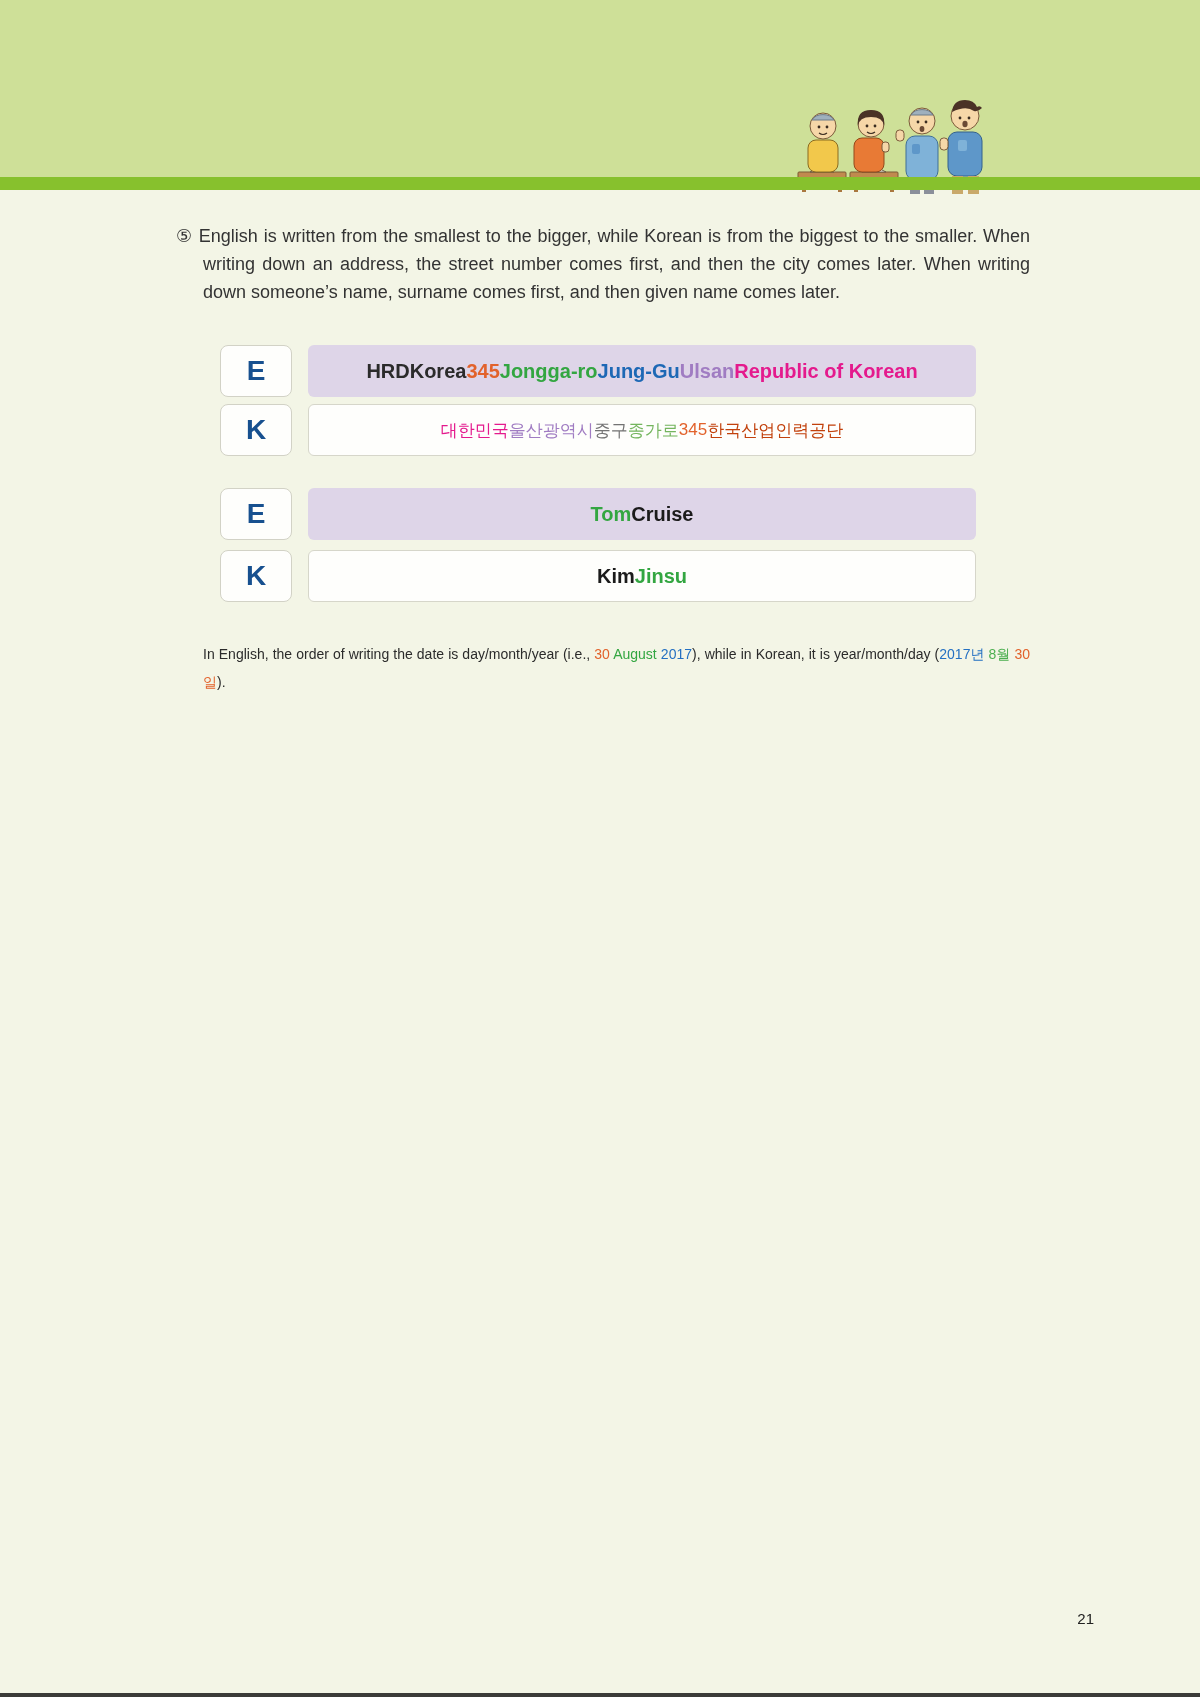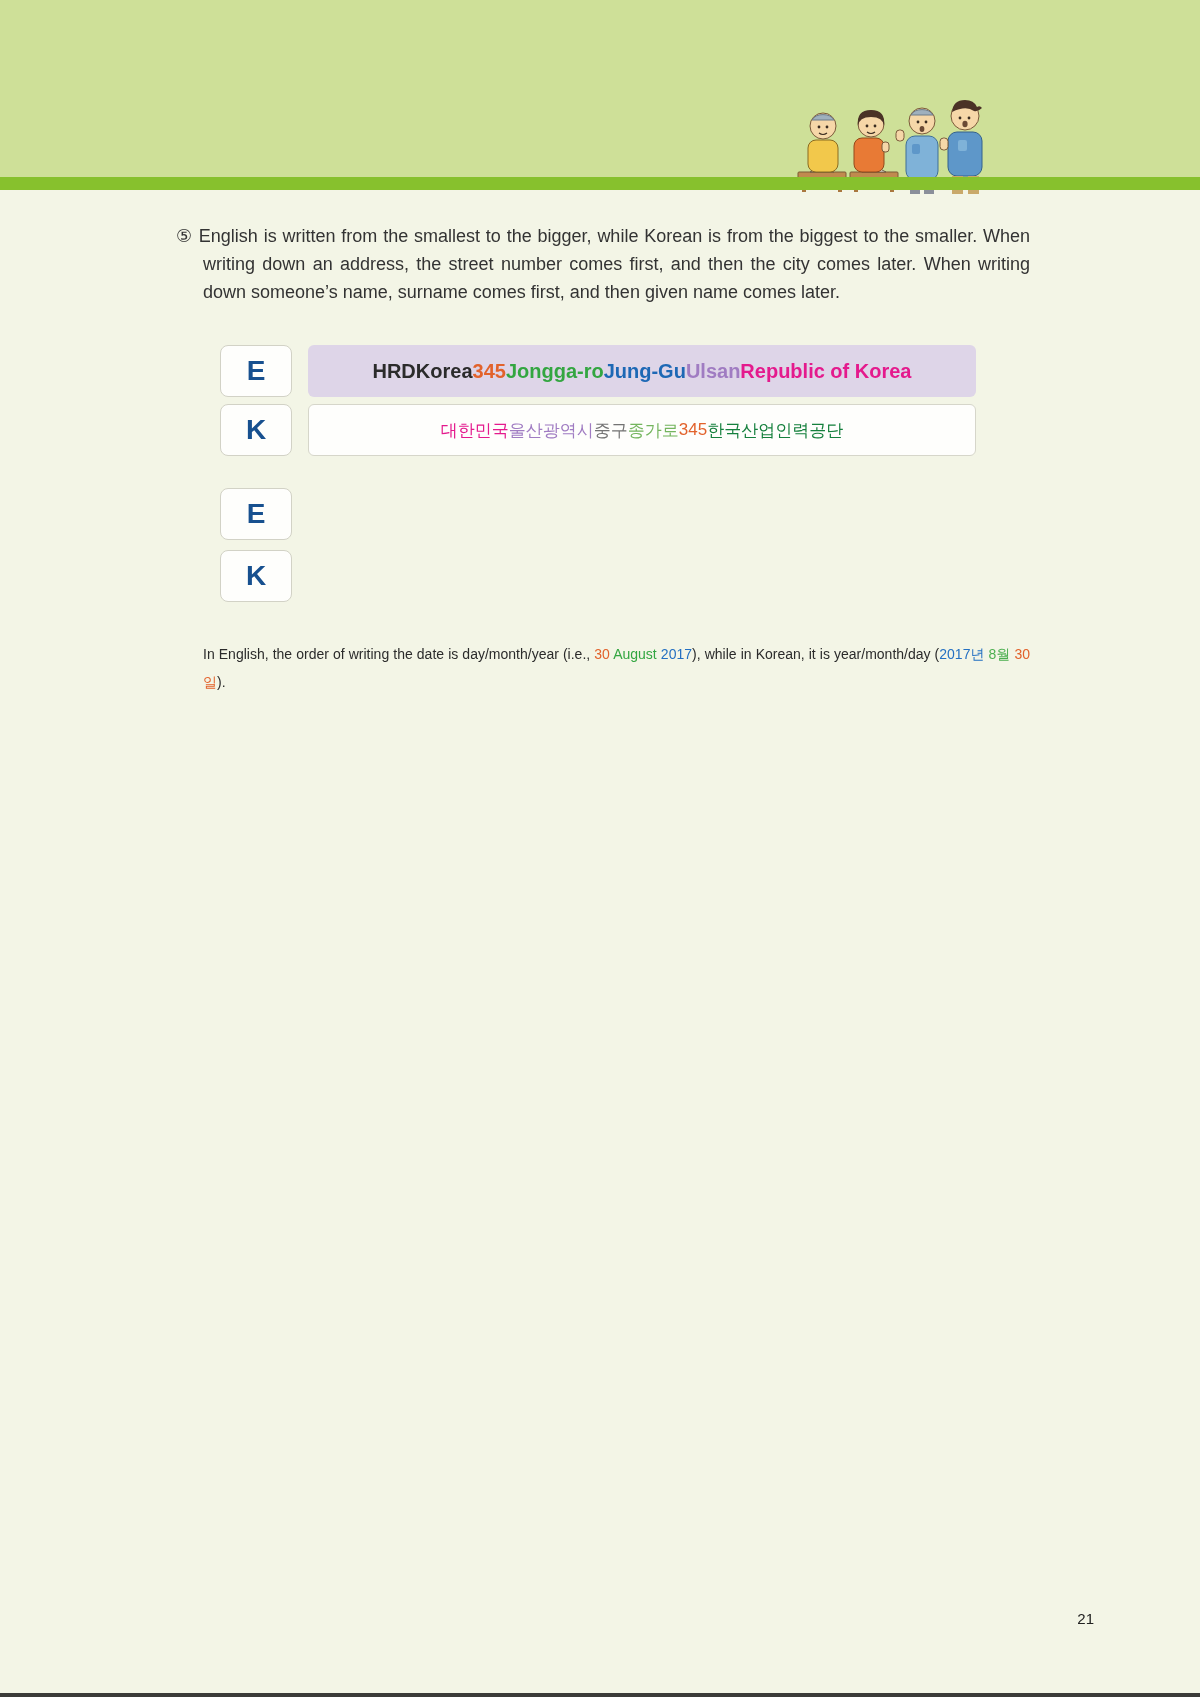--- a/index.html
+++ b/index.html
@@ -158,42 +158,50 @@
     <section class="examples">
 
       <div class="ek-row">
         <div class="ek-label">E</div>
         <div class="ek-bar purple bold">
             <span style="color: rgb(43, 43, 43);">HRDKorea </span>
             <span style="color: rgb(226, 98, 43);">345 </span>
             <span style="color: rgb(51, 166, 65);">Jongga-ro </span>
             <span style="color: rgb(29, 104, 181);">Jung-Gu </span>
             <span style="color: rgb(160, 124, 194);">Ulsan </span>
-            <span style="color: rgb(228, 26, 141);">Republic of Korea</span>
+            <span style="color: rgb(228, 26, 141);">Republic of Korean</span>
           </div>
       </div>
 
       <div class="ek-row row-gap-small">
         <div class="ek-label">K</div>
         <div class="ek-bar white korean">
             <span style="color: rgb(228, 26, 141);">대한민국 </span>
             <span style="color: rgb(160, 124, 194);">울산광역시 </span>
             <span style="color: #737373;">중구 </span>
             <span style="color: rgb(116, 181, 94);">종가로 </span>
             <span style="color: rgb(226, 98, 43);">345 </span>
-            <span style="color: #15803d;">한국산업인력공단</span>
+            <span style="color: #c2410c;">한국산업인력공단</span>
           </div>
       </div>
 
       <div class="ek-row row-gap-big">
         <div class="ek-label">E</div>
+        <div class="ek-bar purple bold">
+            <span style="color: rgb(51, 166, 65);">Tom </span>
+            <span style="color: rgb(27, 27, 27);">Cruise</span>
+          </div>
       </div>
 
       <div class="ek-row row-gap-mid">
         <div class="ek-label">K</div>
+        <div class="ek-bar white bold">
+            <span style="color: rgb(27, 27, 27);">Kim </span>
+            <span style="color: rgb(51, 166, 65);">Jinsu</span>
+          </div>
       </div>
 
     </section>
 
     <p class="date-note"><span style="color: rgb(43, 43, 43);">In English, the order of writing the date is day/month/year (i.e., </span><span style="color: rgb(226, 98, 43);">30 </span><span style="color: rgb(51, 166, 65);">August </span><span style="color: rgb(36, 112, 194);">2017</span><span style="color: rgb(43, 43, 43);">), while in Korean, it is year/month/day (</span><span style="color: rgb(36, 112, 194);">2017년 </span><span style="color: rgb(76, 175, 80);">8월 </span><span style="color: rgb(226, 98, 43);">30일</span><span style="color: rgb(43, 43, 43);">).</span></p>
 
   </main>
 
   <div class="page-number">21</div>
 

